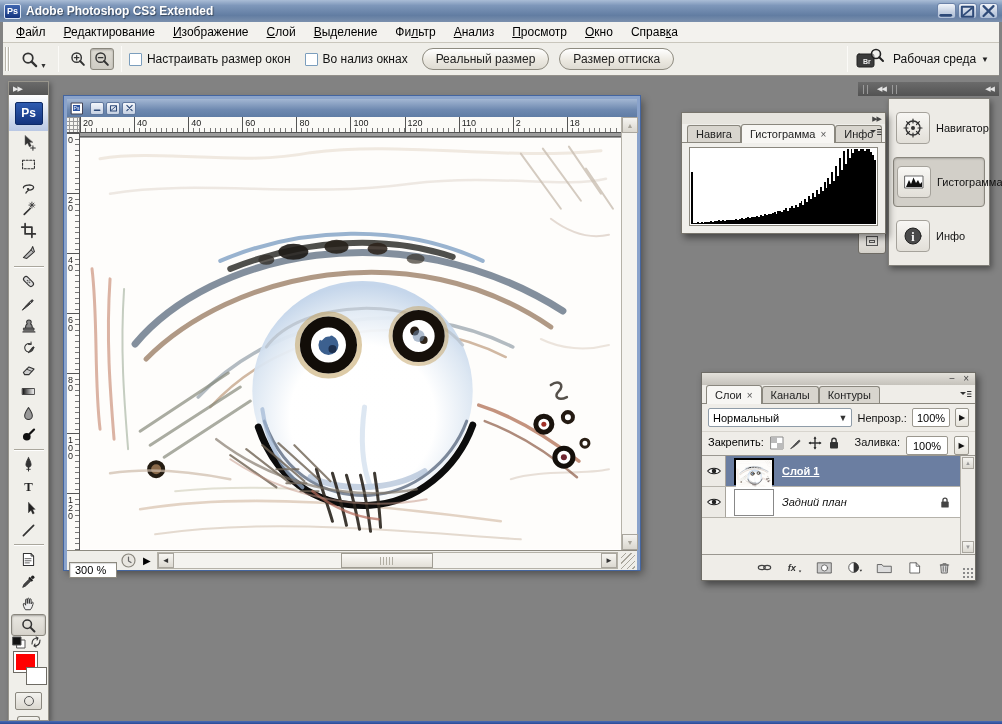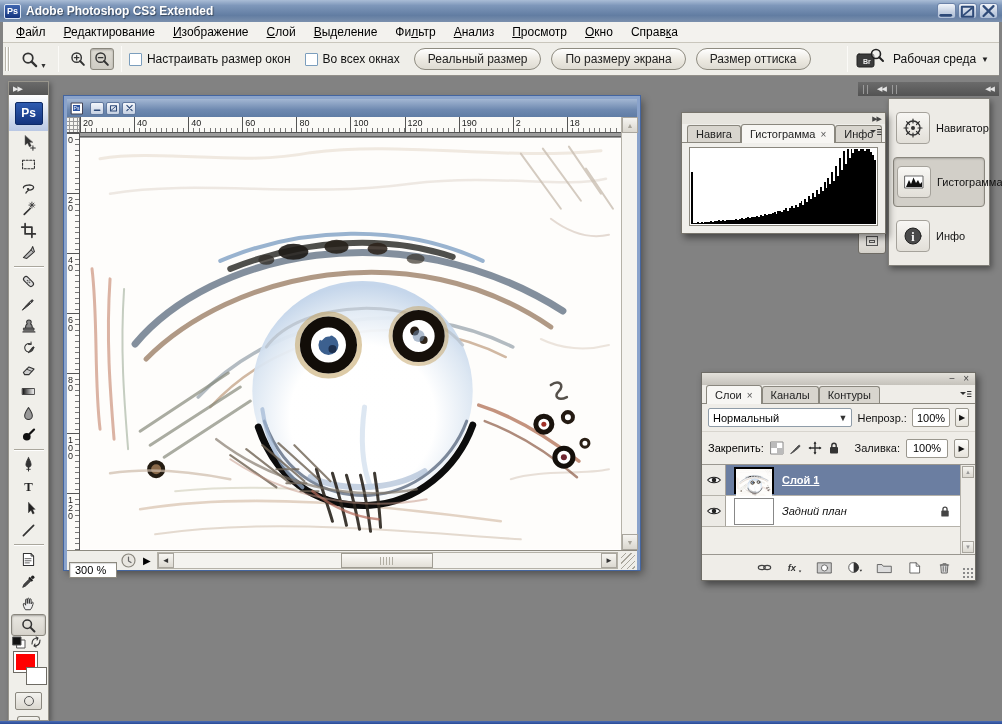--- a/index.html
+++ b/index.html
@@ -172,21 +172,21 @@
   #lp-tabs .pmenu { position:absolute; right:3px; top:4px; }
   .lp-row1 { height:27px; display:flex; align-items:center; padding:0 6px; gap:5px; flex:none; }
   #blend-select { width:158px; height:19px; background:#fff; border:1px solid #8f9ca8; border-radius:2px;
     font-size:11px; display:flex; align-items:center; padding:0 4px; justify-content:space-between; }
   #blend-select .varr { font-size:9px; color:#333; }
   .fld-label { font-size:11px; color:#111; margin-left:auto; }
   .pct-field { width:42px; height:19px; background:#fff; border:1px solid #9a978e; border-radius:2px;
     font-size:11px; display:flex; align-items:center; justify-content:center; }
   .pct-btn { width:15px; height:19px; border:1px solid #9a978e; border-radius:2px; background:linear-gradient(#fdfdfb,#e6e3db);
     display:flex; align-items:center; justify-content:center; font-size:8px; color:#111; }
-  .lp-row2 { height:24px; display:flex; align-items:center; padding:16px 6px; gap:6px; border-top:1px solid #d8d5ce; flex:none; }
+  .lp-row2 { height:24px; display:flex; align-items:flex-start; padding:4px 6px; gap:6px; border-top:1px solid #d8d5ce; flex:none; }
   .lockics { display:flex; gap:5px; }
   .lockics .ic { width:14px; height:14px; }
   #layer-list { flex:1; background:#f0eee9; border-top:1px solid #9a9790; border-bottom:1px solid #9a9790; position:relative; overflow:hidden; }
   .lrow { height:31px; display:flex; align-items:center; border-bottom:1px solid #b5b2aa; background:#fff; }
   .lrow.selected { background:#6b7ea1; }
   .eye-cell { width:24px; height:100%; background:#eceae5; border-right:1px solid #a8a49c; display:flex; align-items:center; justify-content:center; flex:none; }
   .eye-cell .ic { width:16px; height:12px; }
   .lthumb { width:40px; height:27px; background:#fff; margin:0 8px; flex:none; }
   .lthumb.sel { border:2px solid #000; }
   .lthumb.plain { border:1px solid #888; }
@@ -281,24 +281,23 @@
         </svg>
       </span>
     </div>
   <div class="vdiv"></div>
   <div class="cbrow">
     <span class="cb"></span>
     <span class="cbl">Настраивать размер окон</span>
   </div>
   <div class="cbrow">
     <span class="cb"></span>
-    <span class="cbl">Во всех окнах</span>
+    <span class="cbl">Во нализ окнах</span>
   </div>
   <div class="pill">Реальный размер</div>
-  <div class="pill">По размеру экрана</div>
   <div class="pill">Размер оттиска</div>
   <div id="obar-right">
     <div class="vdiv"></div>
     <span class="ic" id="bridge-btn">
         <svg viewBox="0 0 30 24" xmlns="http://www.w3.org/2000/svg" fill="none" stroke-linecap="round" stroke-linejoin="round">
           <rect x="2" y="7" width="17" height="13" rx="2" fill="#3b3b3b" stroke="#222"></rect>
           <text x="8" y="17" font-size="7" fill="#eee" font-family="sans-serif" stroke="none" font-weight="bold">Br</text>
           <circle cx="21" cy="7" r="4.5" stroke="#222" stroke-width="1.6" fill="#f4f4f4" fill-opacity=".5"></circle>
           <path d="M24.2 10.2 L28 14" stroke="#222" stroke-width="2"></path>
         </svg>
@@ -579,21 +578,21 @@
         <div class="hseg">
           <span class="lab">80</span>
         </div>
         <div class="hseg">
           <span class="lab">100</span>
         </div>
         <div class="hseg">
           <span class="lab">120</span>
         </div>
         <div class="hseg">
-          <span class="lab">190</span>
+          <span class="lab">110</span>
         </div>
         <div class="hseg">
           <span class="lab">2</span>
         </div>
         <div class="hseg">
           <span class="lab">18</span>
         </div>
       </div>
     <div id="vruler">
         <div class="vseg">

